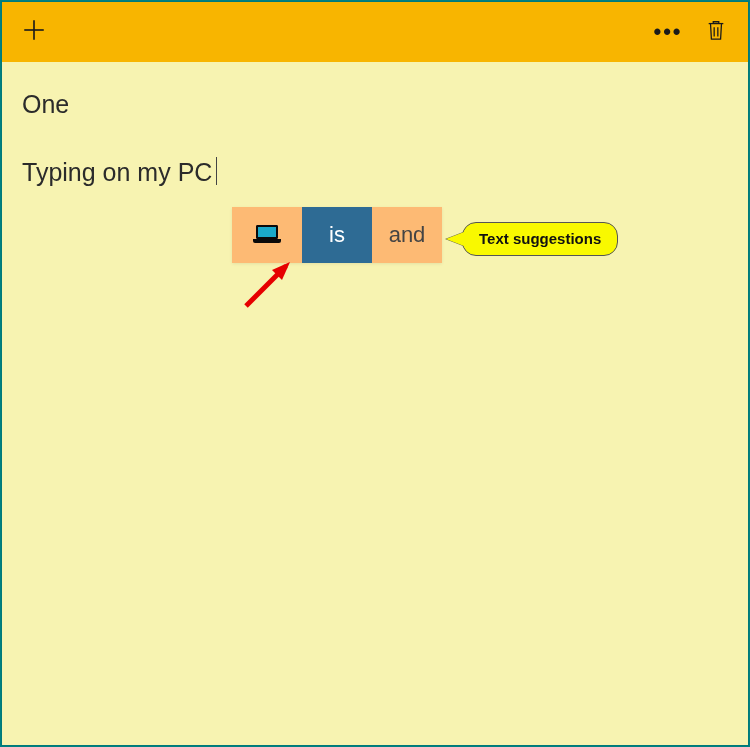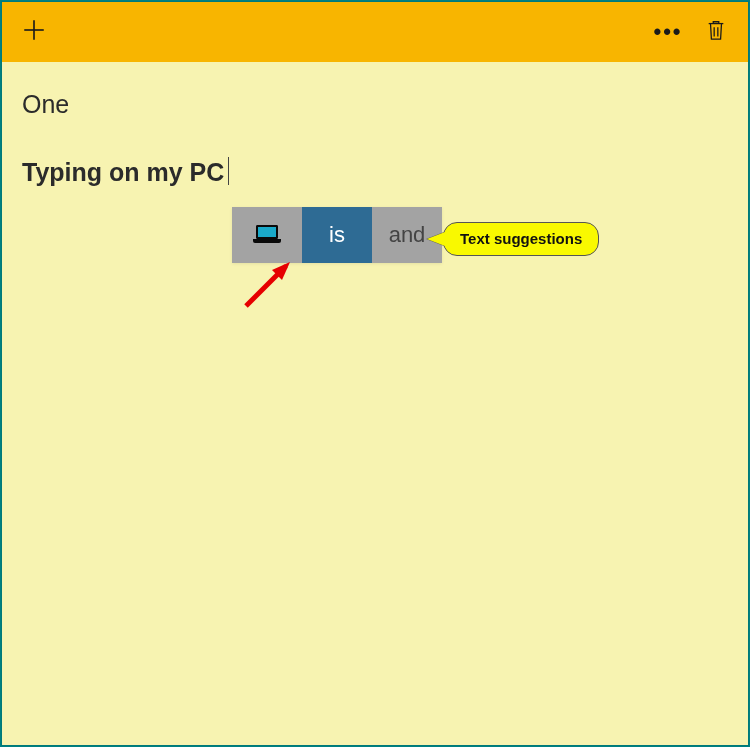--- a/index.html
+++ b/index.html
@@ -42,21 +42,21 @@
       flex: 1;
       position: relative;
       padding: 24px 20px 20px 20px;
       color: #2b2b2b;
       font-size: 25px;
       font-weight: 400;
       line-height: 1.45;
     }
     .note-line { margin-bottom: 2px; }
     .note-gap { height: 30px; }
-    .typing-line { display: inline-block; position: relative; font-weight: bold; }
+    .typing-line { display: inline-block; position: relative; }
     .cursor {
       display: inline-block;
       width: 1px;
       height: 28px;
       background: #444;
       vertical-align: -4px;
       margin-left: 4px;
     }
     .suggestion-bar {
       position: absolute;
@@ -68,21 +68,21 @@
       align-items: center;
     }
     .sugg {
       width: 70px;
       height: 56px;
       display: flex;
       align-items: center;
       justify-content: center;
       font-size: 22px;
       color: #444;
-      background: #a3a3a3;
+      background: #fdba74;
       cursor: pointer;
     }
     .sugg.selected {
       background: #2e6b94;
       color: #fff;
     }
     .sugg.emoji { font-size: 22px; }
     .laptop-emoji {
       width: 28px; height: 20px; position: relative;
     }
@@ -97,21 +97,21 @@
       position: absolute;
       top: 196px;
       left: 236px;
       width: 60px;
       height: 50px;
       pointer-events: none;
     }
     .callout {
       position: absolute;
       top: 160px;
-      left: 425px;
+      left: 444px;
       display: flex;
       align-items: center;
       pointer-events: none;
       justify-content: space-between;
     }
     .callout-tail {
       width: 0; height: 0;
       border-top: 7px solid transparent;
       border-bottom: 7px solid transparent;
       border-right: 18px solid #f9f900;

